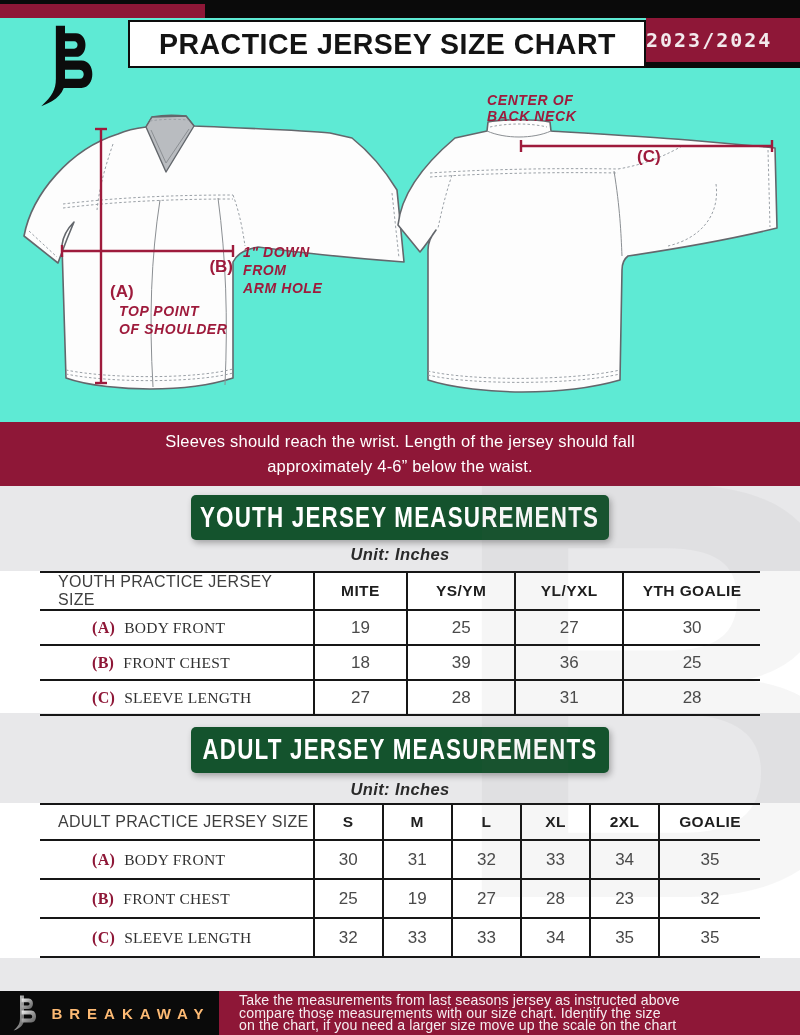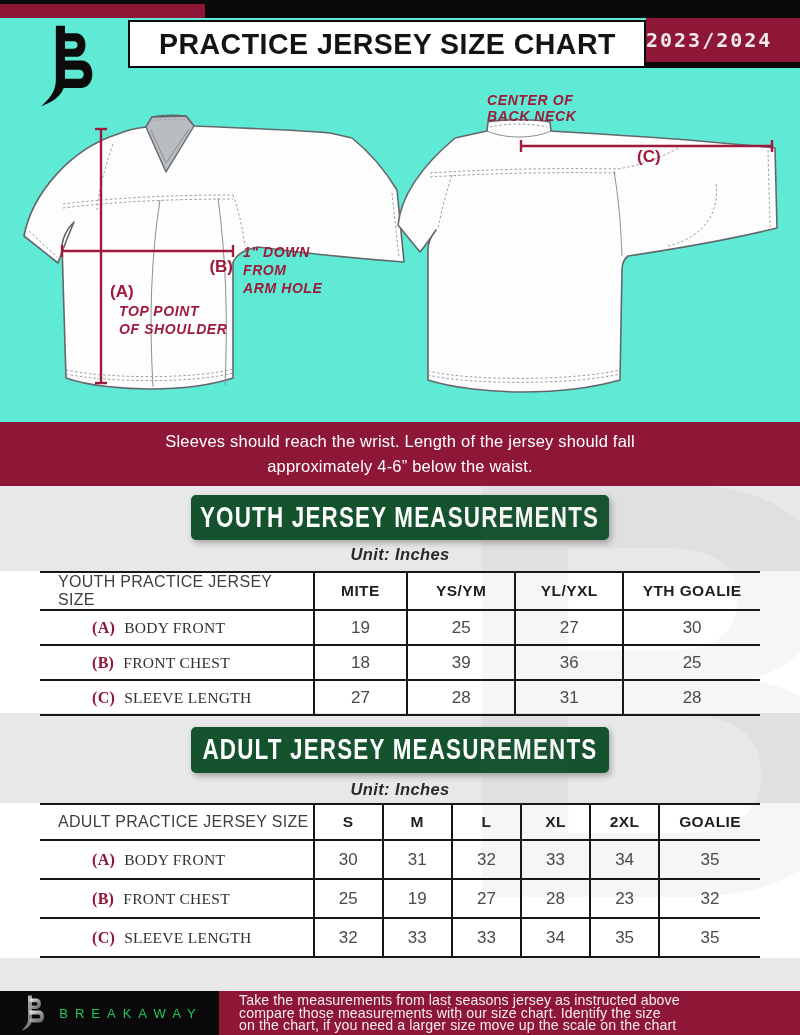--- a/index.html
+++ b/index.html
@@ -88,21 +88,21 @@
   .row-label .lab { font-weight:normal; }
   .col-size { width:38%; }
 
   
   .gray-gap { height:33px; background:#e8e8ea; }
   .footer { display:flex; height:44px; }
   .footer-black {
     width:219px; flex:none; background:#0a0a0a;
     display:flex; align-items:center; justify-content:center; gap:11px;
   }
-  .footer-brand { color:#22c55e; font-weight:normal; font-size:13px; letter-spacing:7px; white-space:nowrap; }
+  .footer-brand { color:#fdba74; font-weight:bold; font-size:15px; letter-spacing:7px; white-space:nowrap; }
   .footer-maroon {
     flex:1; background:#8e1737; color:#f5edf0; padding:3px 8px 3px 20px;
     display:flex; flex-direction:column; justify-content:center;
   }
   .footer-maroon div { font-size:14.6px; line-height:12.8px; white-space:nowrap; letter-spacing:0.1px; transform:scale(0.97,1); transform-origin:left center; }
   .footer-maroon div { line-height:12.9px; }
 
   
   .watermark {
     position:absolute; right:-75px; top:455px; z-index:4; pointer-events:none;

